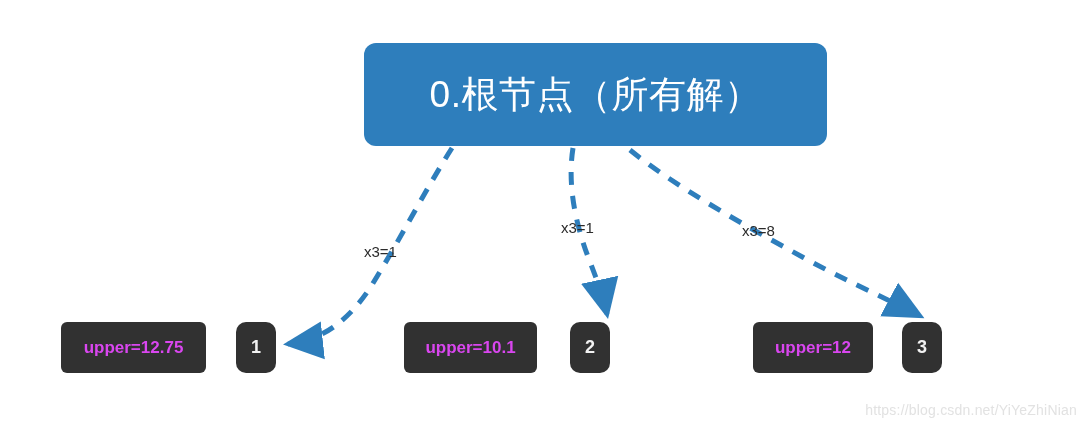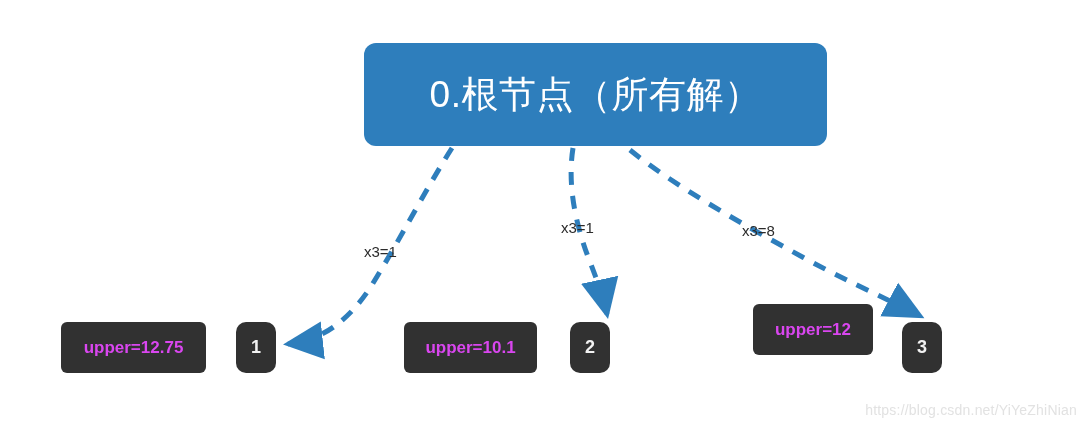--- a/index.html
+++ b/index.html
@@ -107,19 +107,19 @@
   <div class="edge-label" style="left:742px; top:222px;">x3=8</div>
 
   <div class="node leaf-node" style="left:61px; top:322px; width:145px; height:51px;">upper=12.75</div>
 
   <div class="node idx-node" style="left:236px; top:322px; width:40px; height:51px;">1</div>
 
   <div class="node leaf-node" style="left:404px; top:322px; width:133px; height:51px;">upper=10.1</div>
 
   <div class="node idx-node" style="left:570px; top:322px; width:40px; height:51px;">2</div>
 
-  <div class="node leaf-node" style="left:753px; top:304px; width:120px; height:51px;">upper=12</div>
+  <div class="node leaf-node" style="left:753px; top:322px; width:120px; height:51px;">upper=12</div>
 
   <div class="node idx-node" style="left:902px; top:322px; width:40px; height:51px;">3</div>
 
   <div class="watermark">https://blog.csdn.net/YiYeZhiNian</div>
 
 </div>
 
 </body></html>

